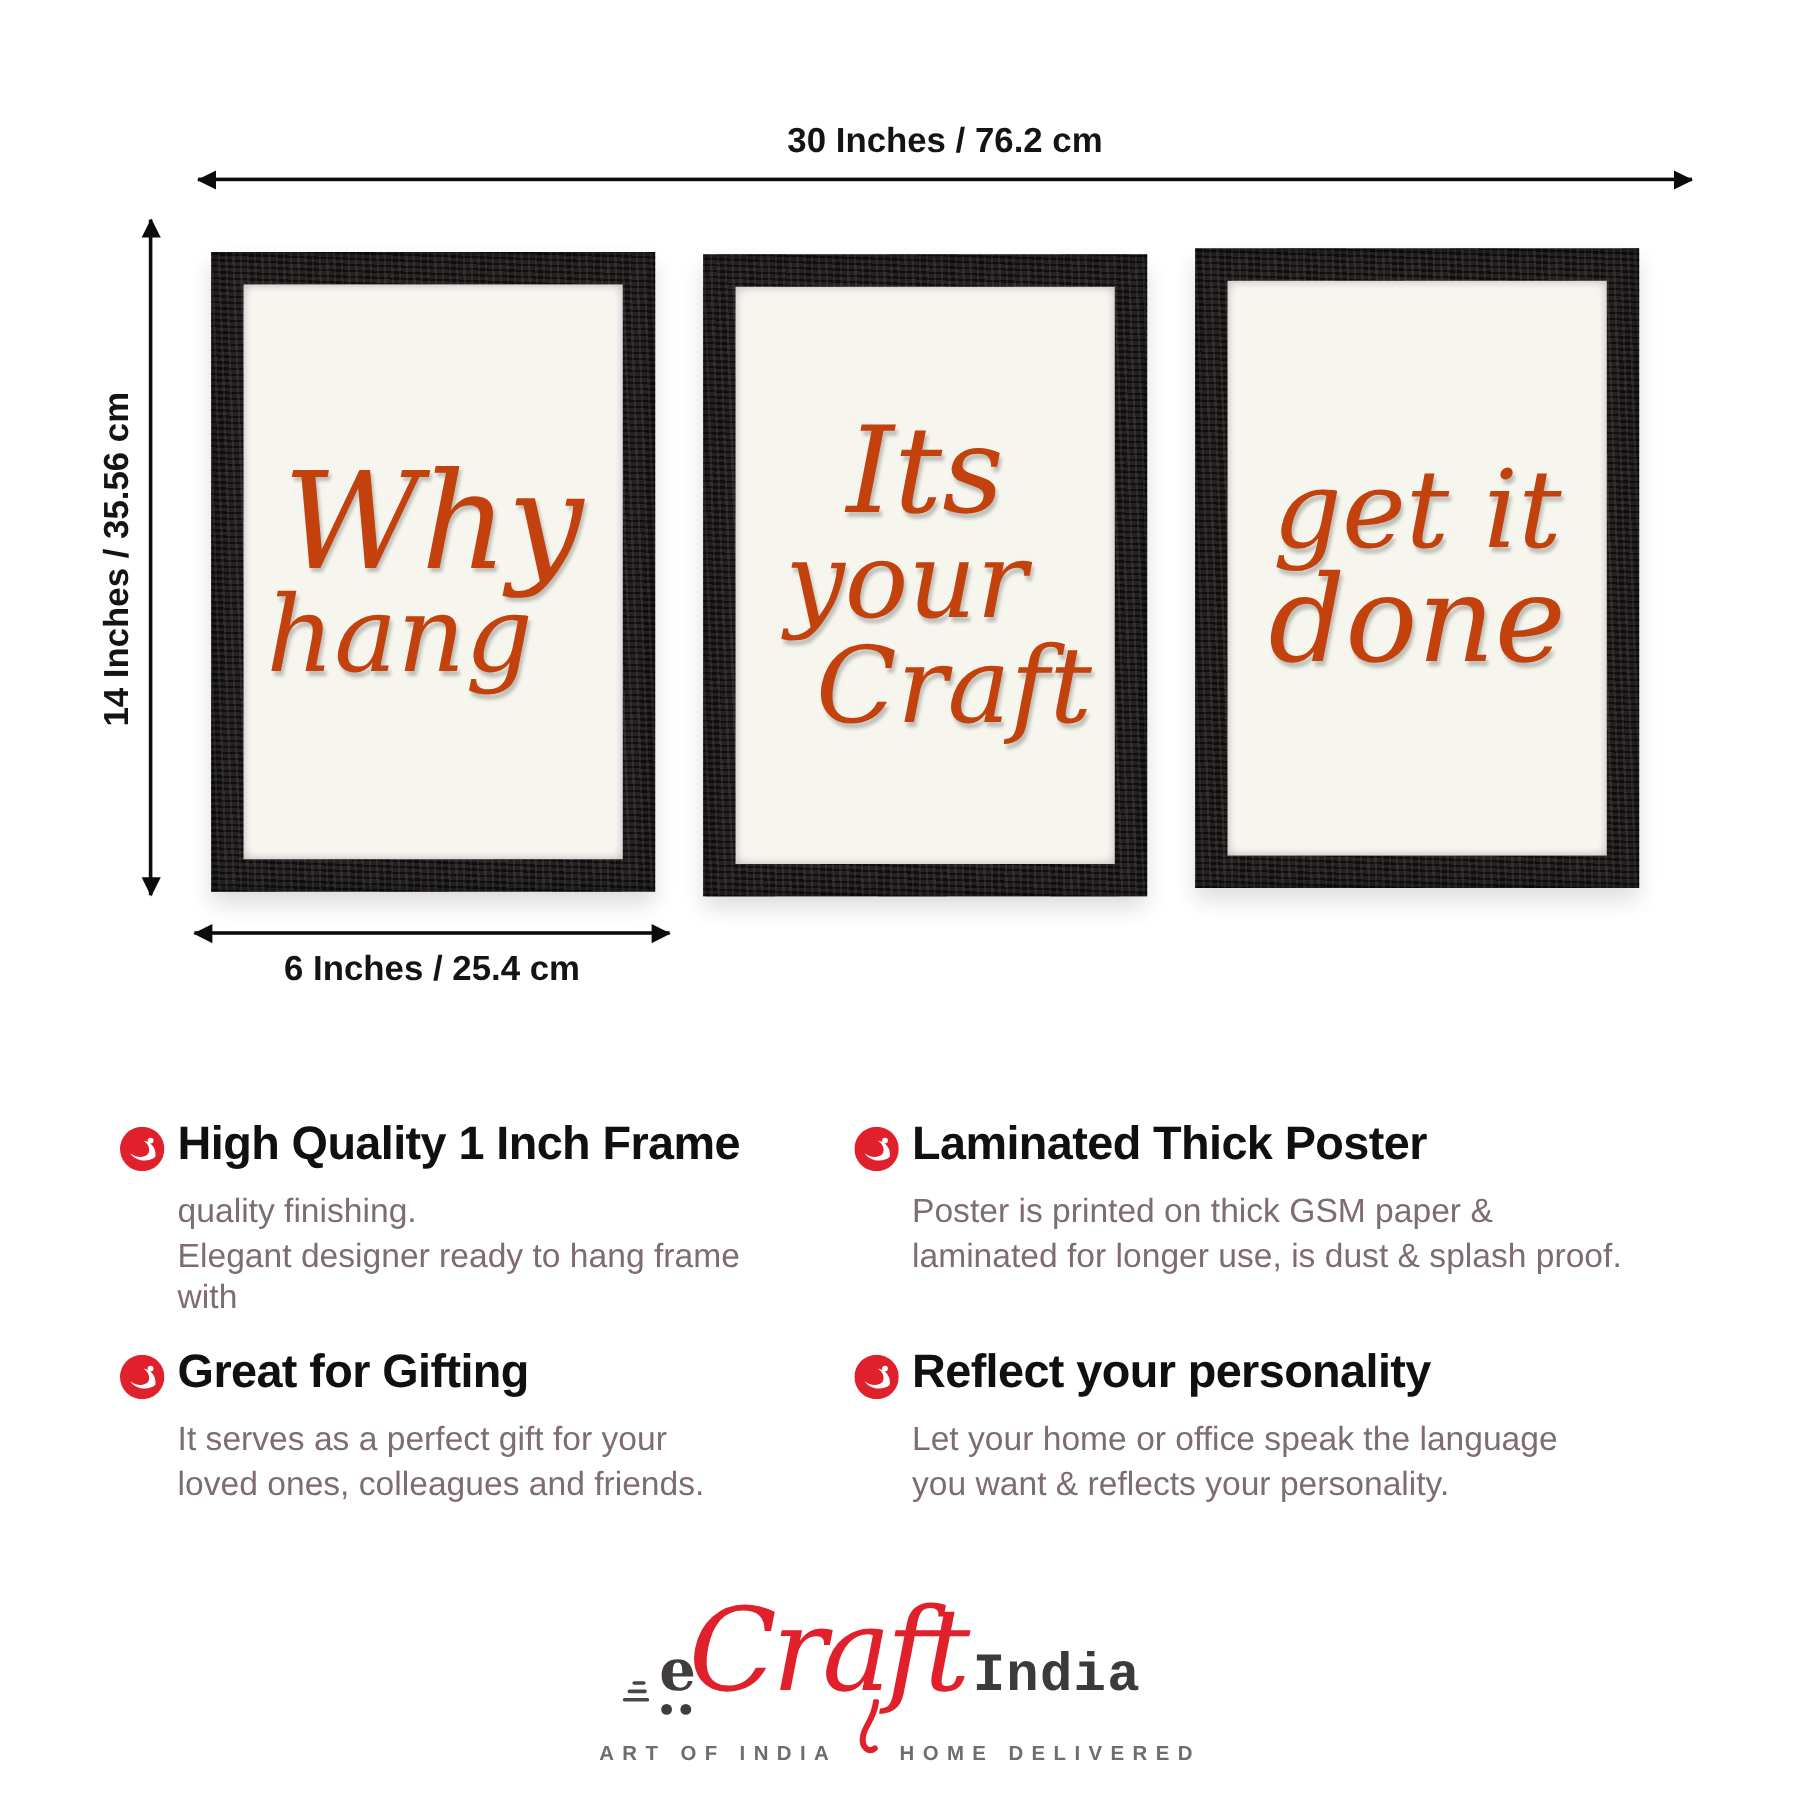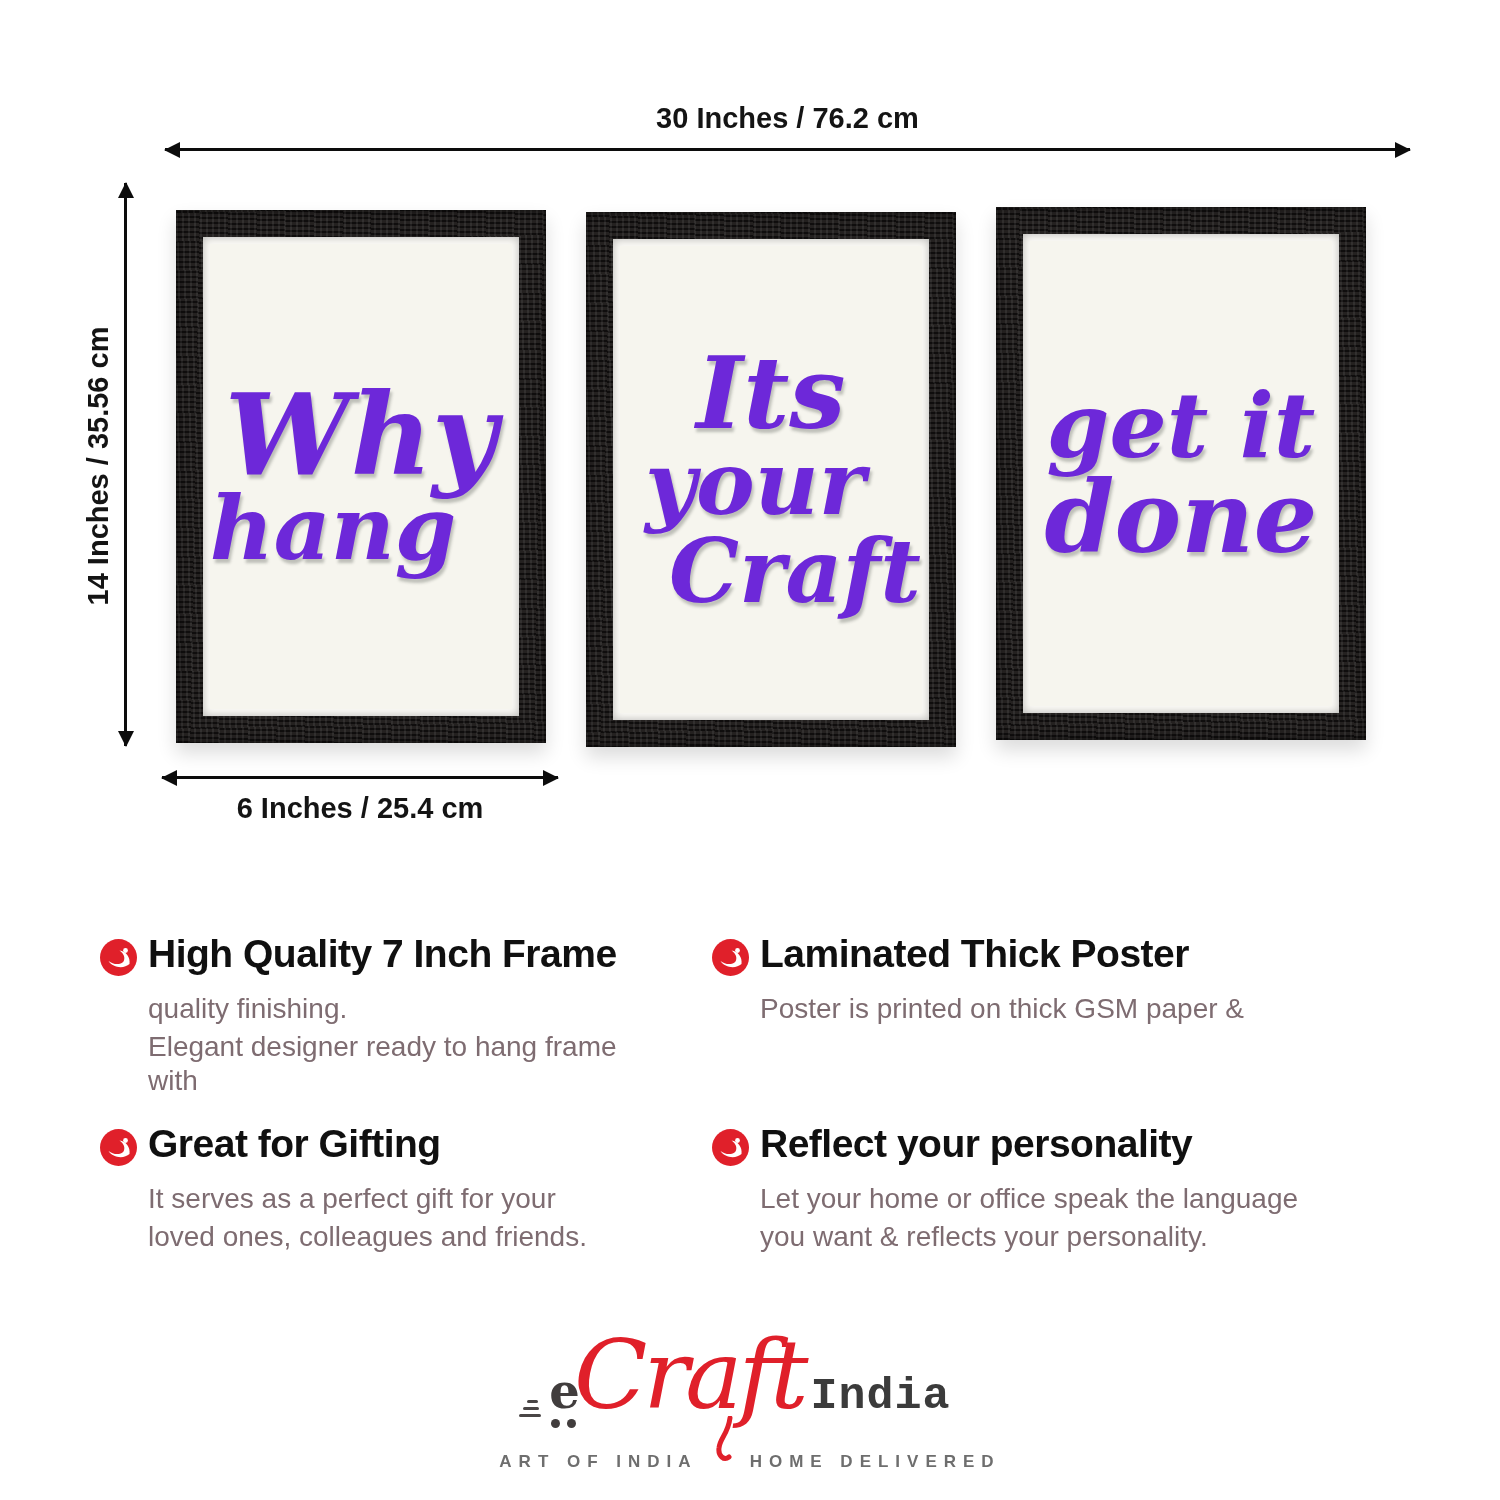--- a/index.html
+++ b/index.html
@@ -32,21 +32,21 @@
            repeating-linear-gradient(2deg, rgba(0,0,0,0.45) 0 2px, rgba(255,255,255,0.04) 2px 5px);
          box-shadow:0 10px 18px rgba(0,0,0,0.14), inset 0 0 8px rgba(0,0,0,0.65);}
   .frame-1{left:176px;top:210px;}
   .frame-2{left:586px;top:212px;height:535px;}
   .frame-3{left:996px;top:207px;}
 
   .matte{width:100%;height:100%;box-sizing:border-box;background:#fbfaf6;padding:7px;
          box-shadow:inset 0 0 10px rgba(0,0,0,0.28);}
   .art{width:100%;height:100%;background:#f6f5ee;display:flex;flex-direction:column;
        align-items:center;justify-content:center;
-       font-family:"DejaVu Serif",serif;font-style:italic;font-weight:bold;color:#6d28d9;}
+       font-family:"DejaVu Serif",serif;font-style:italic;font-weight:normal;color:#c2410c;}
   .art .l{line-height:0.88;text-shadow:2px 4px 3px rgba(45,55,47,0.28);}
   .a1 .l1{font-size:112px;}
   .a1 .l2{font-size:88px;transform:translateX(-28px);margin-top:6px;}
   .a2 .l1{font-size:100px;}
   .a2 .l2{font-size:88px;transform:translateX(-16px);margin-top:8px;}
   .a2 .l3{font-size:88px;transform:translateX(24px);margin-top:10px;}
   .a3 .l1{font-size:90px;}
   .a3 .l2{font-size:100px;margin-top:8px;}
 
   
@@ -131,35 +131,36 @@
   <div class="dim-label dim-bottom">6 Inches / 25.4 cm</div>
 
   <div class="feature feat-1">
     <span class="bullet">
       <svg viewBox="0 0 37 37" width="37" height="37">
         <circle cx="18.5" cy="18.5" r="18.5" fill="#e0202a"></circle>
         <path d="M8.5 22 C13 29 24 30 29.5 25 C30.5 18 26 12.5 19.5 11.5 C24 14.5 25.5 19 23.5 22.5 C20 26.5 13 25.5 8.5 22 Z" fill="#ffffff"></path>
         <circle cx="25.5" cy="11.5" r="2.4" fill="#ffffff"></circle>
       </svg>
     </span>
-    <h3>High Quality 7 Inch Frame</h3>
+    <h3>High Quality 1 Inch Frame</h3>
     <p>quality finishing.</p>
     <p>Elegant designer ready to hang frame with</p>
   </div>
 
   <div class="feature feat-2">
     <span class="bullet">
       <svg viewBox="0 0 37 37" width="37" height="37">
         <circle cx="18.5" cy="18.5" r="18.5" fill="#e0202a"></circle>
         <path d="M8.5 22 C13 29 24 30 29.5 25 C30.5 18 26 12.5 19.5 11.5 C24 14.5 25.5 19 23.5 22.5 C20 26.5 13 25.5 8.5 22 Z" fill="#ffffff"></path>
         <circle cx="25.5" cy="11.5" r="2.4" fill="#ffffff"></circle>
       </svg>
     </span>
     <h3>Laminated Thick Poster</h3>
     <p>Poster is printed on thick GSM paper &amp;</p>
+    <p>laminated for longer use, is dust &amp; splash proof.</p>
   </div>
 
   <div class="feature feat-3">
     <span class="bullet">
       <svg viewBox="0 0 37 37" width="37" height="37">
         <circle cx="18.5" cy="18.5" r="18.5" fill="#e0202a"></circle>
         <path d="M8.5 22 C13 29 24 30 29.5 25 C30.5 18 26 12.5 19.5 11.5 C24 14.5 25.5 19 23.5 22.5 C20 26.5 13 25.5 8.5 22 Z" fill="#ffffff"></path>
         <circle cx="25.5" cy="11.5" r="2.4" fill="#ffffff"></circle>
       </svg>
     </span>

